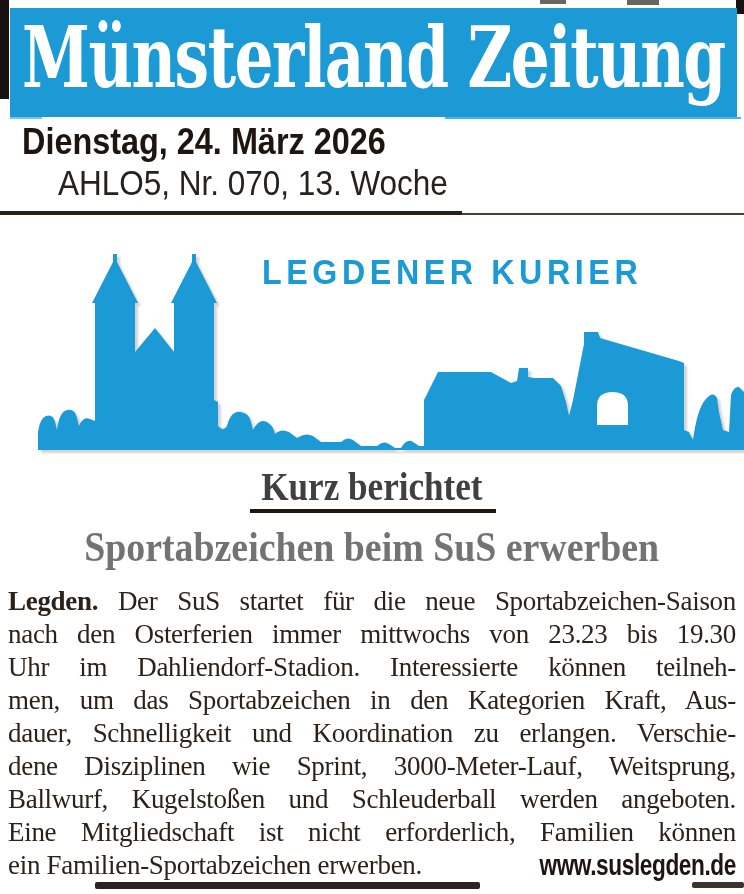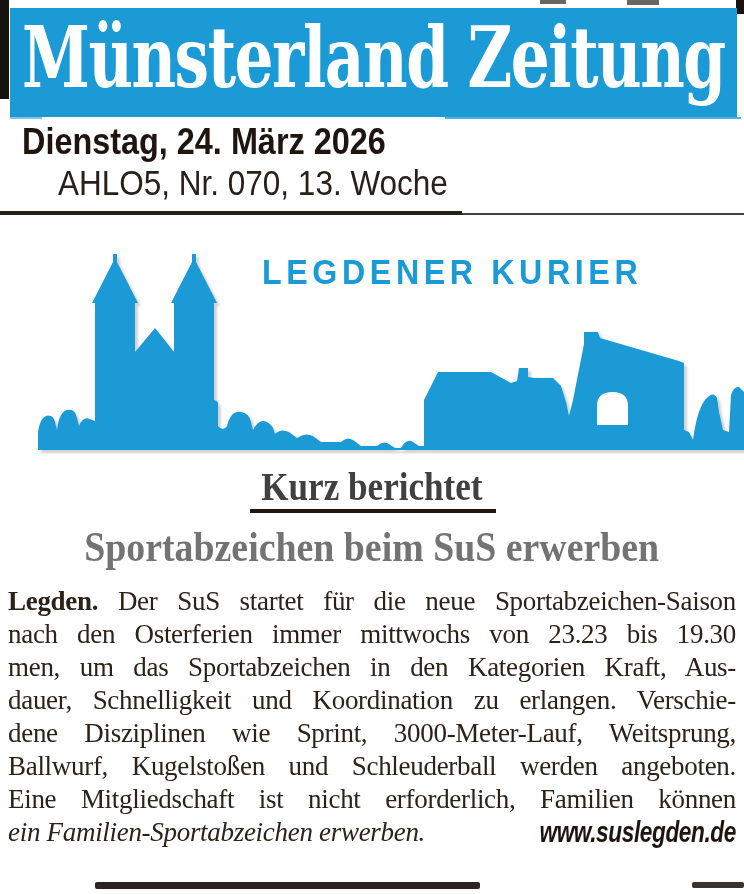--- a/index.html
+++ b/index.html
@@ -44,21 +44,21 @@
   .section-underline{left:250px;top:509px;width:246px;height:4px;background:#20160e;}
   .headline{left:0;top:522px;width:744px;text-align:center;color:#737373;}
   .headline span{display:inline-block;font-weight:bold;font-size:43px;
                  transform:scaleX(0.88);white-space:nowrap;}
 
   
   .article{left:8px;top:585px;width:728px;font-size:27px;line-height:33px;
            color:#2c2219;letter-spacing:-0.3px;}
   .article .line{text-align:justify;text-align-last:justify;height:33px;}
   .article .lead{font-weight:bold;}
-  .article .last-line{display:flex;justify-content:space-between;align-items:flex-end;height:33px;font-style:italic;}
+  .article .last-line{display:flex;justify-content:space-between;align-items:flex-end;height:33px;}
   .website{font-family:"Liberation Sans",sans-serif;font-weight:bold;font-size:29px;
            letter-spacing:-0.5px;white-space:nowrap;color:#1e1510;
            transform:scaleX(0.78);transform-origin:right center;}
 
   
   .crop-bar-bottom{left:95px;top:882px;width:385px;height:7px;background:#2b2420;border-radius:2px;}
   .crop-bar-bottom-right{left:692px;top:882px;width:52px;height:6px;background:#3a332e;border-radius:2px;}
 </style>
 </head>
 <body>
@@ -113,20 +113,21 @@
 </div>
 <div class="abs section-underline"></div>
 
 <div class="abs headline">
   <span>Sportabzeichen beim SuS erwerben</span>
 </div>
 
 <div class="abs article">
   <div class="line"><span class="lead">Legden.</span> <span>Der SuS startet für die neue Sportabzeichen-Saison</span></div>
   <div class="line">nach den Osterferien immer mittwochs von 23.23 bis 19.30</div>
+  <div class="line">Uhr im Dahliendorf-Stadion. Interessierte können teilneh-</div>
   <div class="line">men, um das Sportabzeichen in den Kategorien Kraft, Aus-</div>
   <div class="line">dauer, Schnelligkeit und Koordination zu erlangen. Verschie-</div>
   <div class="line">dene Disziplinen wie Sprint, 3000-Meter-Lauf, Weitsprung,</div>
   <div class="line">Ballwurf, Kugelstoßen und Schleuderball werden angeboten.</div>
   <div class="line">Eine Mitgliedschaft ist nicht erforderlich, Familien können</div>
   <div class="last-line">
     <span>ein Familien-Sportabzeichen erwerben.</span>
     <span class="website">www.suslegden.de</span>
   </div>
 </div>

